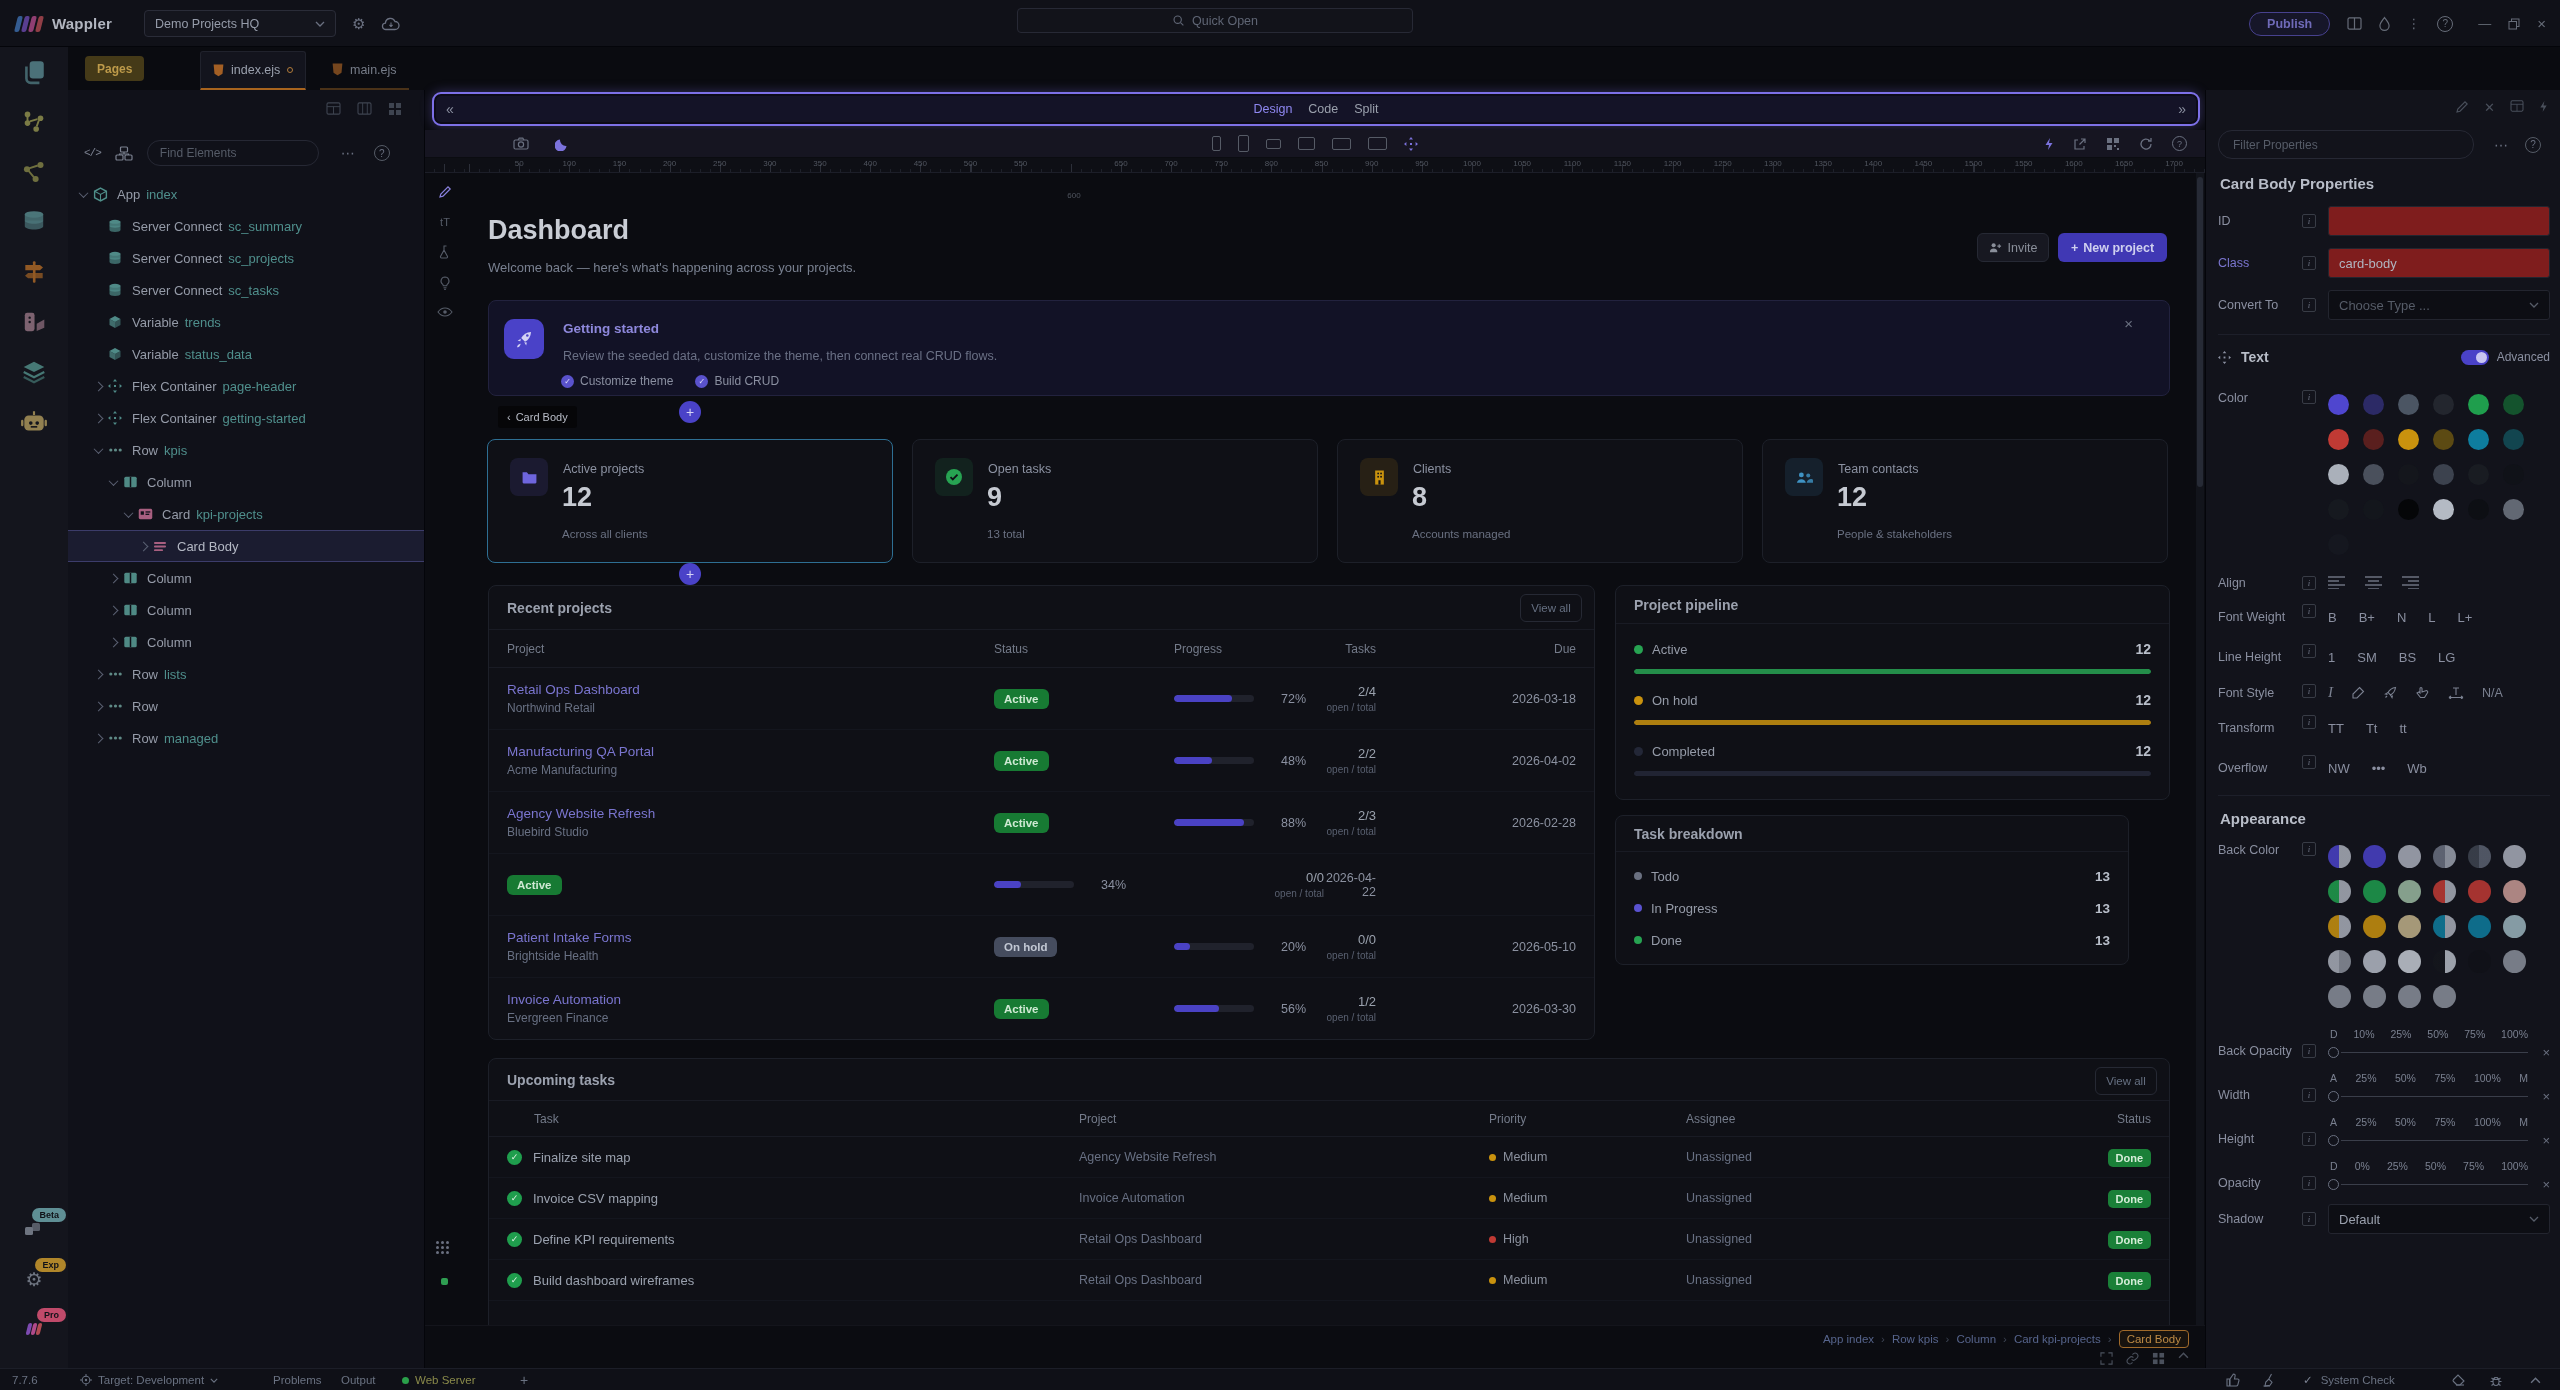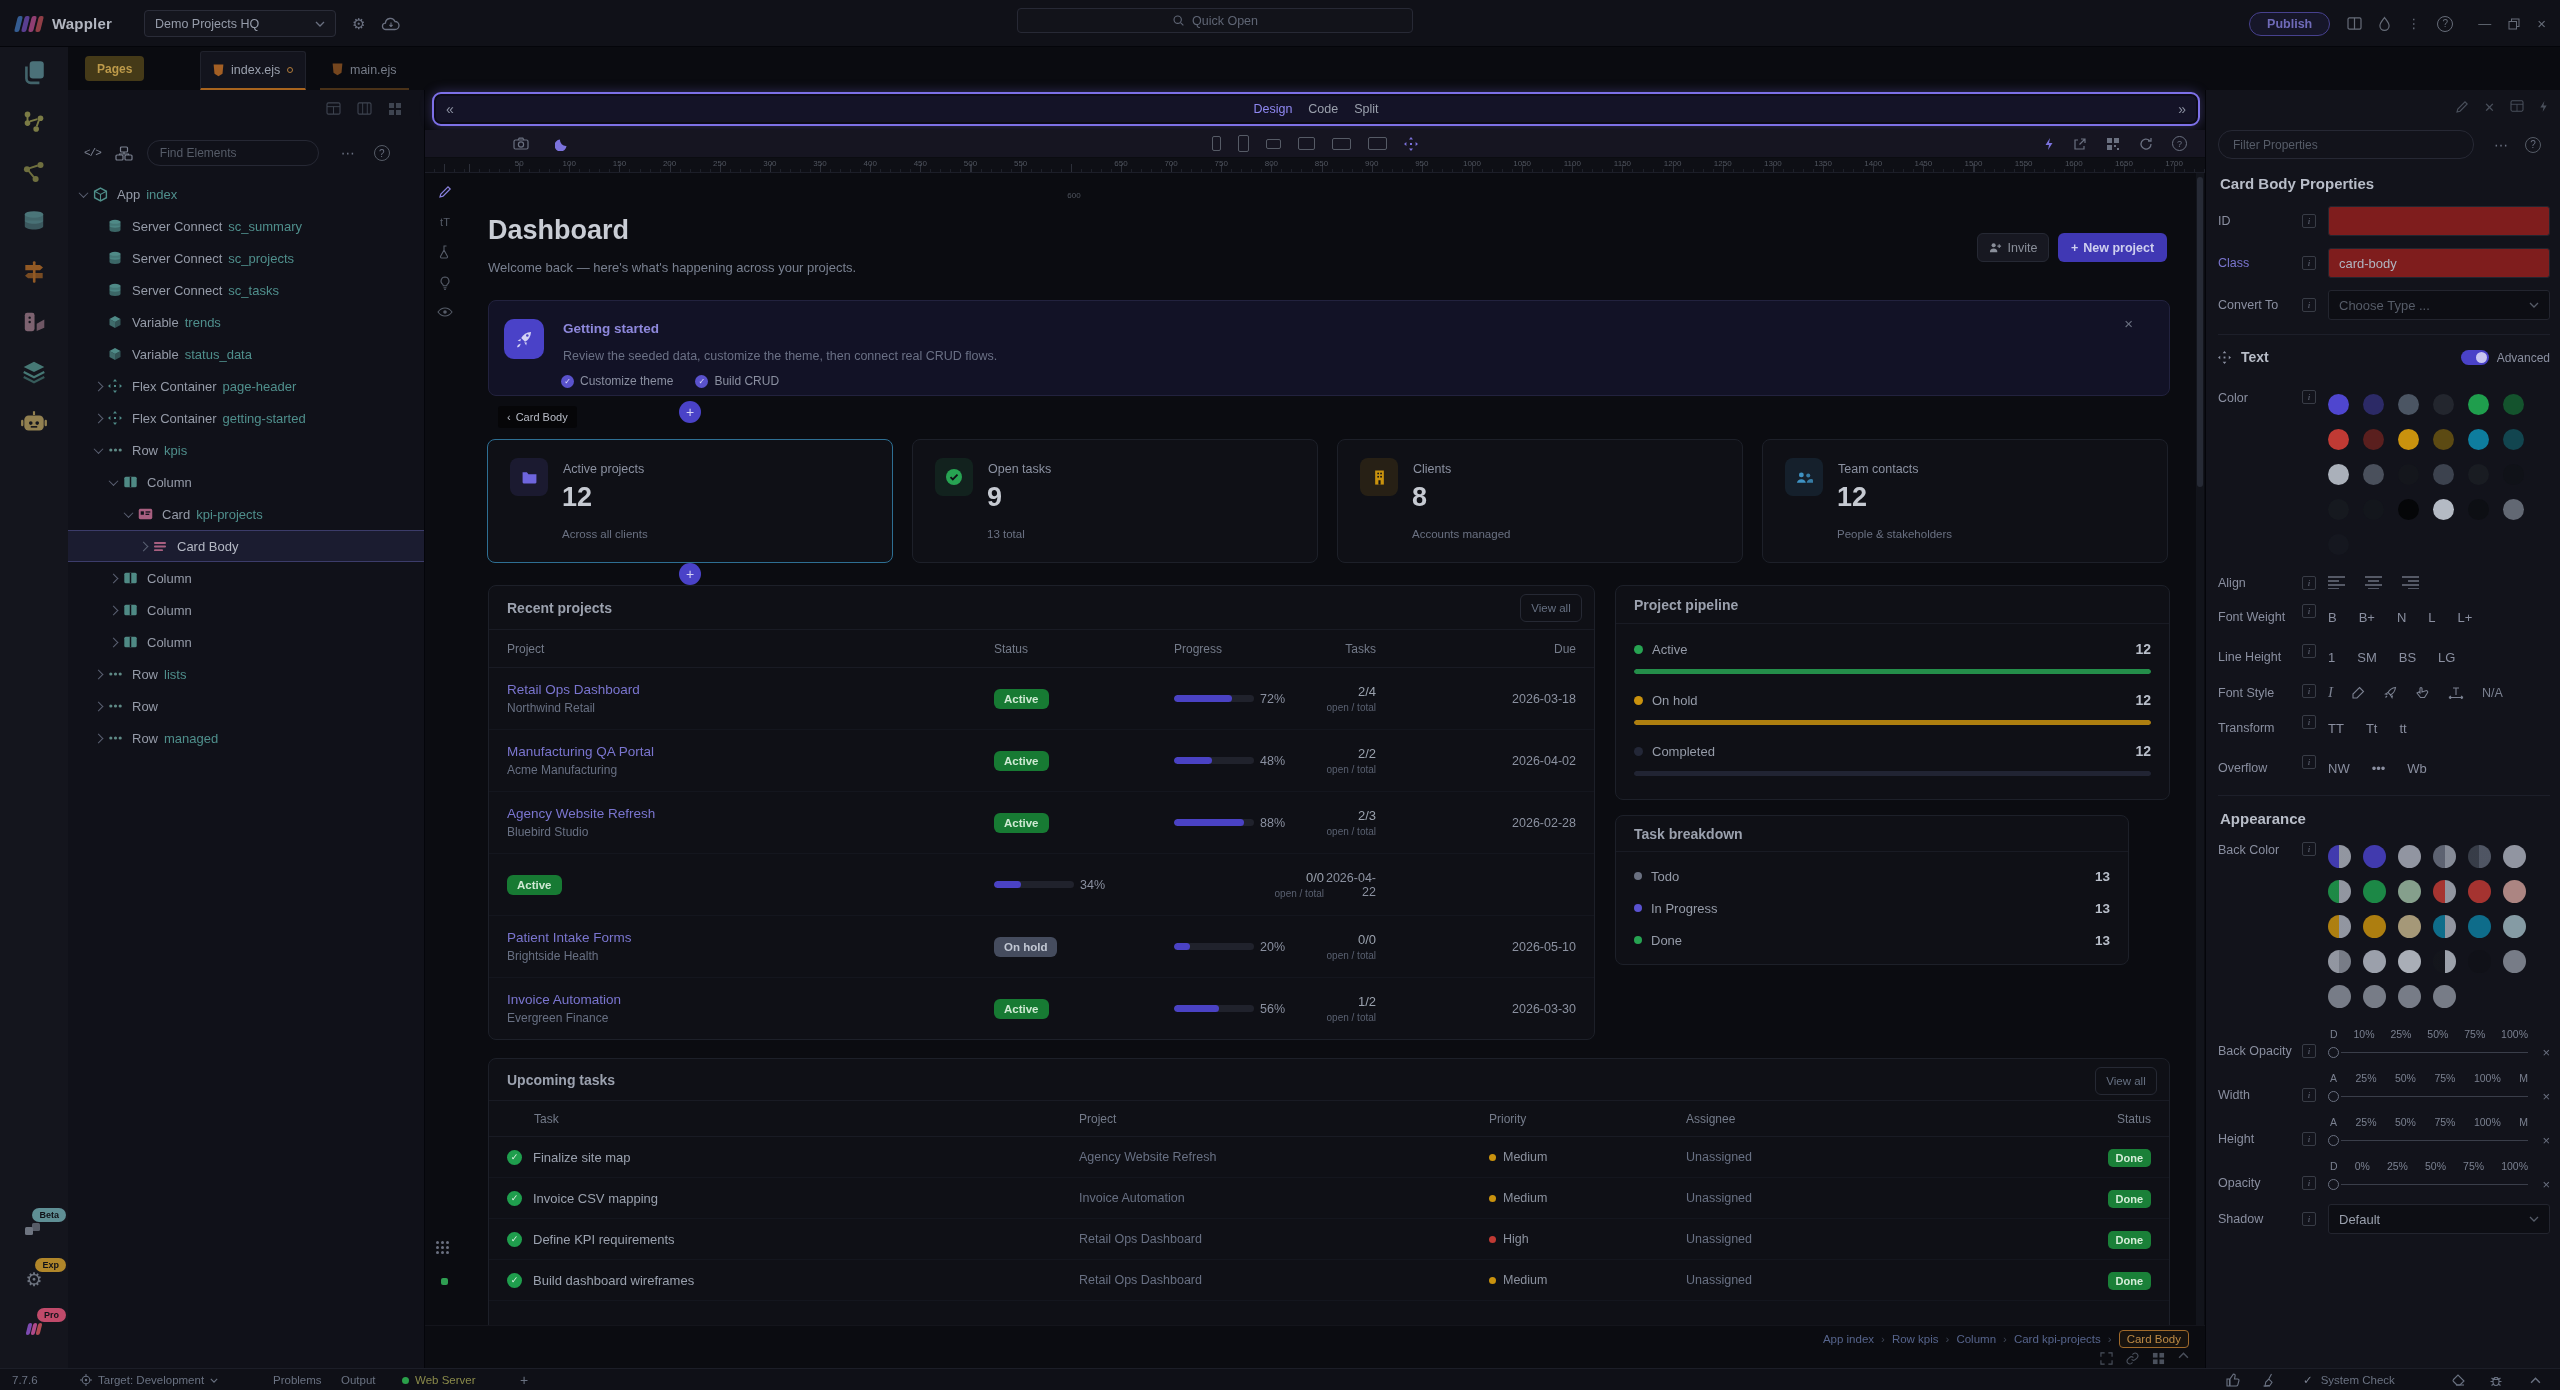--- a/index.html
+++ b/index.html
@@ -102,21 +102,21 @@
 .viewall{position:absolute;right:12px;top:8px;width:62px;height:28px;border:1px solid #262934;border-radius:6px;color:#667082;font-size:11.5px;display:flex;align-items:center;justify-content:center}
 .rp-grid{display:grid;grid-template-columns:487px 180px 150px 52px 1fr;padding:0 18px;align-items:center}
 .colhead{height:38px;font-size:12px;color:#747b8a;border-bottom:1px solid #191b24}
 .colhead .r,.cell-r{text-align:right}
 .rp-row{height:62px;border-bottom:1px solid #14161e}
 .rp-name{font-size:13.5px;color:#7a75cf}
 .rp-client{font-size:12px;color:#687083;margin-top:4px}
 .badge{display:inline-block;padding:4px 10px;border-radius:6px;font-size:11.5px;font-weight:700}
 .b-active{background:#177a33;color:#cfe9d3}
 .b-hold{background:#454c5e;color:#c2c8d4}
-.pbar{display:flex;align-items:center;gap:6px}
+.pbar{display:flex;align-items:center;gap:27px}
 .pbar .tr{width:80px;height:7px;background:#20222c;border-radius:4px;overflow:hidden}
 .pbar .fi{height:100%;background:#4a42c4;border-radius:4px;display:block}
 .pbar .pct{font-size:12.5px;color:#8a90a0}
 .tk-v{font-size:13px;color:#9aa1ad;text-align:right}
 .tk-s{font-size:10px;color:#596070;text-align:right;white-space:nowrap;margin-top:3px}
 .due{font-size:12.5px;color:#8b91a0;text-align:right}
 .pl-body{padding:14px 18px 0}
 .pl-row .lr{display:flex;align-items:center;height:22px}
 .pl-row .dt{width:9px;height:9px;border-radius:50%;margin-right:9px}
 .pl-row .lb{font-size:13px;color:#959ba8}
@@ -152,21 +152,21 @@
 .frow{display:flex;align-items:center;margin-bottom:12px}
 .frow .lab{width:84px;font-size:12.5px;color:#8a8fa0;flex:none}
 .frow .lab.cls{color:#7a75cf}
 .info{width:14px;height:14px;border:1px solid #383c46;border-radius:2px;color:#6a7080;font-size:9px;display:flex;align-items:center;justify-content:center;margin-right:12px;flex:none;font-style:italic;font-family:"Liberation Serif",serif}
 .tinput{flex:1;height:30px;background:#7f1d1d;border:1px solid #23252f;border-radius:3px;color:#b0b5c0;font-size:13px;padding:0 10px;font-family:"Liberation Sans",sans-serif}
 .sel-box{flex:1;height:30px;background:#0d0e14;border:1px solid #23252f;border-radius:3px;color:#565c68;font-size:13px;padding:0 10px;display:flex;align-items:center;justify-content:space-between}
 .divider{height:1px;background:#1d1f2a;margin:14px 0}
 .sec-head{display:flex;align-items:center;margin-bottom:22px}
 .sec-head .mv{color:#8a8fa0;margin-right:10px}
 .sec-head .st{font-size:14px;font-weight:700;color:#b8bdc8}
-.adv{margin-left:auto;display:flex;align-items:flex-end;gap:8px;font-size:12px;color:#8a8fa0}
+.adv{margin-left:auto;display:flex;align-items:center;gap:8px;font-size:12px;color:#8a8fa0}
 .adv .tog{width:28px;height:15px;border-radius:8px;background:#4a42c8;position:relative}
 .adv .tog i{position:absolute;right:2px;top:2px;width:11px;height:11px;background:#c9c6f2;border-radius:50%}
 .vrow{display:flex;margin-bottom:14px}
 .vrow .lab{width:84px;font-size:12.5px;color:#8a8fa0;flex:none;padding-top:4px}
 .vrow .lab2{width:84px;font-size:12.5px;color:#8a8fa0;flex:none;align-self:center}
 .swgrid{display:grid;grid-template-columns:repeat(6,35px);grid-auto-rows:35px;align-items:center}
 .sw{width:21px;height:21px;border-radius:50%}
 .sw.big{width:23px;height:23px}
 .optrow{display:flex;align-items:center;gap:22px;min-height:26px}
 .optrow .opt{font-size:13px;color:#8a8fa0}

